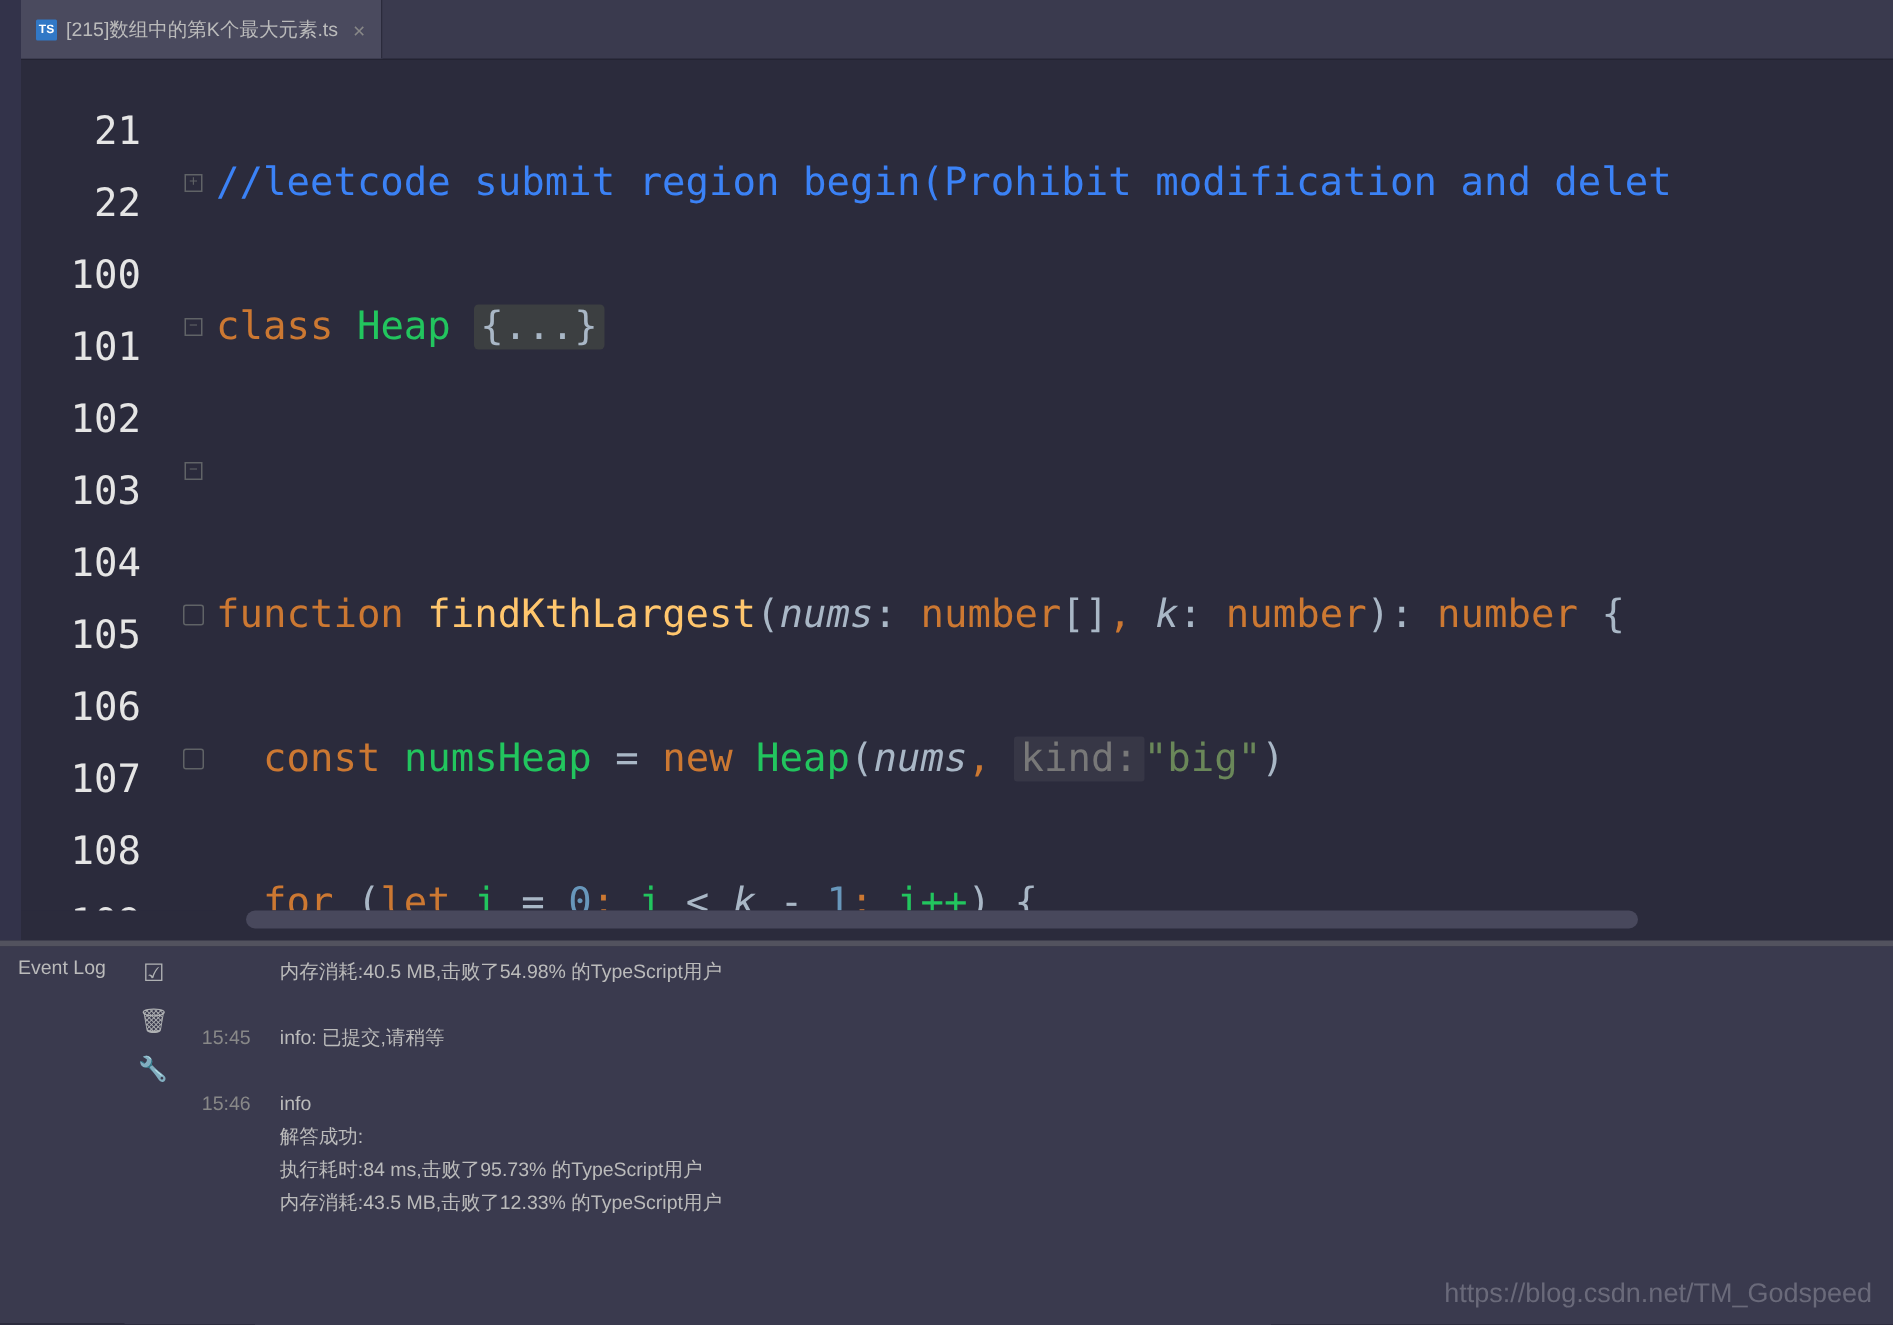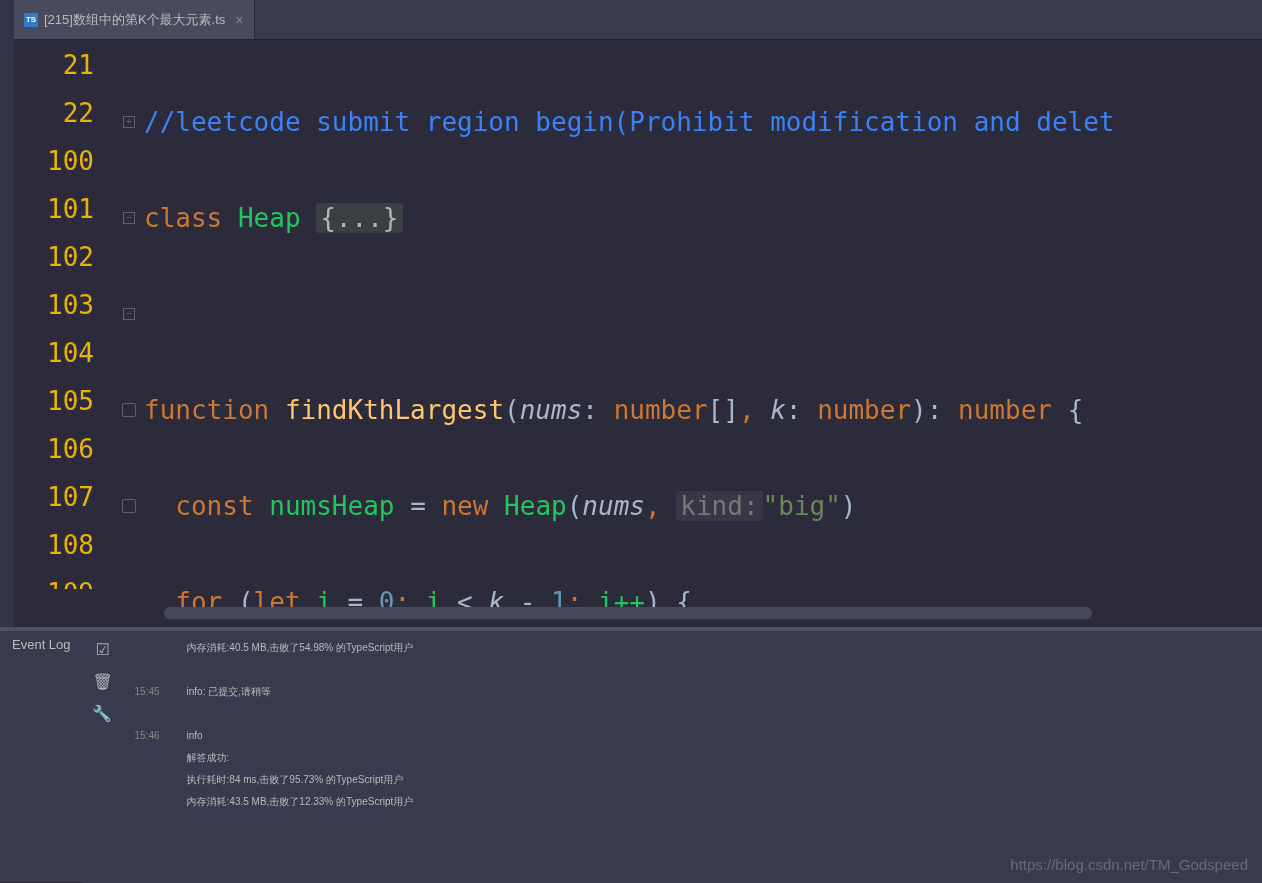--- a/index.html
+++ b/index.html
@@ -56,26 +56,26 @@
     }
     .code-area {
       display: flex;
       flex: 1;
       overflow: hidden;
       position: relative;
     }
     .gutter {
       width: 100px;
       background: #2b2b3c;
-      color: #eab308;
+      color: #e5e5e5;
       font-family: 'Consolas', 'Monaco', monospace;
       font-size: 26px;
       text-align: right;
       padding-right: 20px;
-      padding-top: 1px;
+      padding-top: 24px;
       line-height: 48px;
     }
     .fold-gutter {
       width: 30px;
       background: #2b2b3c;
       padding-top: 10px;
       line-height: 48px;
       font-size: 14px;
       color: #606366;
     }
@@ -170,34 +170,34 @@
       height: 20px;
       color: #afb1b3;
       display: flex;
       align-items: center;
       justify-content: center;
       font-size: 16px;
     }
     .log-content {
       flex: 1;
       padding: 6px 12px;
-      font-size: 10px;
+      font-size: 13px;
       color: #bbbbbb;
       line-height: 22px;
     }
     .log-row { display: flex; gap: 12px; }
     .log-time { width: 40px; color: #888; }
     .log-msg { flex: 1; color: #bbbbbb; }
     .log-spacer { height: 22px; }
     .watermark {
       position: absolute;
       bottom: 10px;
       right: 14px;
       color: #6a6a7a;
-      font-size: 15px;
+      font-size: 18px;
     }
     .left-strip {
       width: 14px;
       background: #33334a;
     }
     .main-row {
       display: flex;
       flex: 1;
       overflow: hidden;
     }

